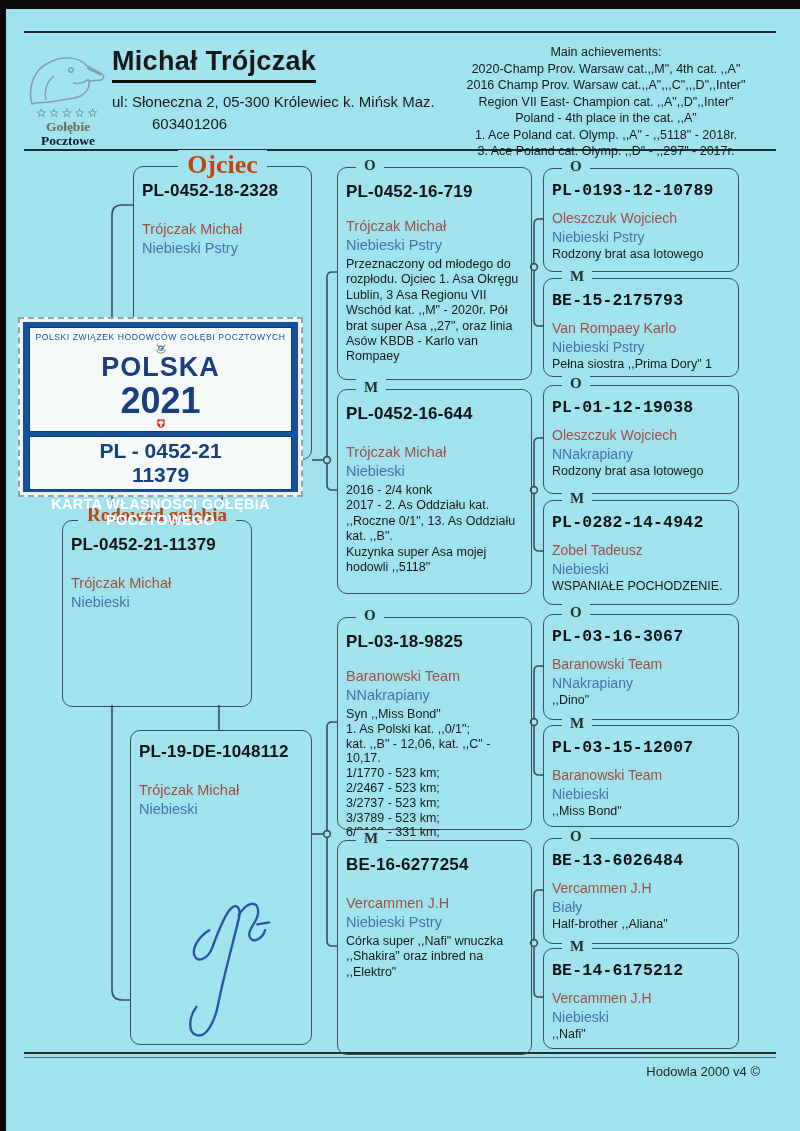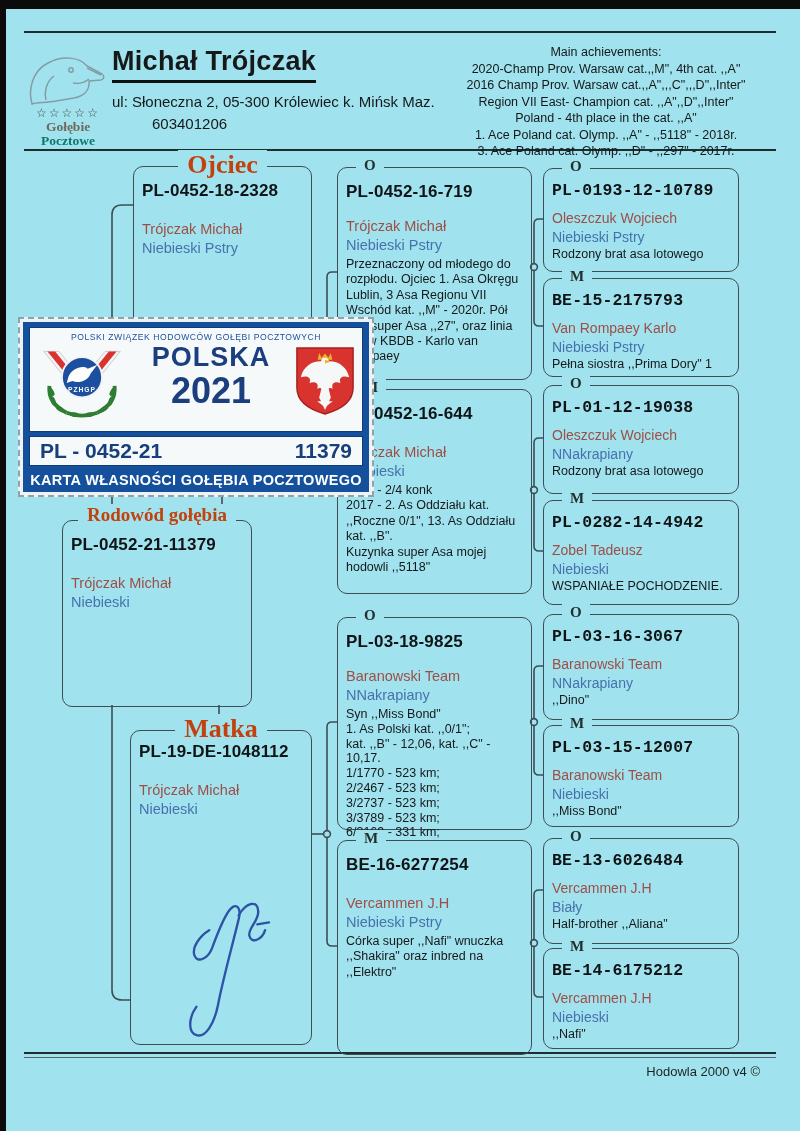--- a/index.html
+++ b/index.html
@@ -19,52 +19,52 @@
   
   .owner-name{position:absolute;left:112px;top:46px;font-size:27px;font-weight:bold;
       border-bottom:3px solid #111;padding-bottom:3px;letter-spacing:.3px;}
   .owner-addr{position:absolute;left:112px;top:93px;font-size:15px;}
   .owner-phone{position:absolute;left:112px;top:115px;font-size:15px;margin-left:40px;}
   .logo-stars{position:absolute;left:20px;top:106px;width:96px;text-align:center;
       font-size:12px;letter-spacing:2px;color:#3f4a42;}
   .logo-t1{position:absolute;left:20px;top:119px;width:96px;text-align:center;
       font-family:"Liberation Serif",serif;font-weight:bold;font-size:13.5px;color:#6f695c;}
   .logo-t2{position:absolute;left:20px;top:133px;width:96px;text-align:center;
-      font-family:"Liberation Serif",serif;font-weight:bold;font-size:13.5px;color:#0f766e;}
+      font-family:"Liberation Serif",serif;font-weight:bold;font-size:13.5px;color:#0f172a;}
   .ach{position:absolute;left:436px;top:44px;width:340px;text-align:center;
       font-size:12.5px;line-height:16.5px;color:#15181a;}
   
   .pbox{position:absolute;border:1.6px solid var(--line);border-radius:10px;z-index:2;}
   .btitle{position:absolute;top:-17px;left:0;width:100%;text-align:center;}
   .btitle span{background:var(--bg);padding:0 9px;font-family:"Liberation Serif",serif;
       font-weight:bold;color:#c2410c;}
   .t-big span{font-size:26px;}
   .t-mid span{font-size:19px;}
   .om{position:absolute;top:-11px;left:18px;background:var(--bg);padding:0 8px;
       font-family:"Liberation Serif",serif;font-weight:bold;font-size:15px;color:#23302c;}
   .ring{font-weight:bold;font-size:17px;color:#101416;margin:14px 8px 0;letter-spacing:.2px;}
   .owner-ln{font-size:14.5px;color:var(--owner);margin:20px 8px 0;}
   .color-ln{font-size:14.5px;color:var(--blue);margin:3px 8px 0;}
   .details{font-size:12.5px;line-height:15.4px;color:#15181a;margin:4px 8px 0;white-space:pre-line;}
   .small .ring{font-size:16.5px;margin-top:12px;font-family:Liberation Mono, monospace;}
   .small .owner-ln{margin-top:10px;font-size:14px;}
   .small .color-ln{font-size:14px;}
   .small .details{margin-top:2px;font-size:12.5px;}
   
-  .stamp{position:absolute;left:18px;top:317px;width:356px;height:180px;z-index:5;
+  .stamp{position:absolute;left:18px;top:317px;width:285px;height:180px;z-index:5;
       background:#eef2f4;border:2px dashed #8fa3ad;box-sizing:border-box;padding:3px;}
   .card{width:100%;height:100%;background:var(--navy);box-sizing:border-box;padding:5px 6px 4px;}
   .panel{background:#f6f9fa;border:1px solid #0f3d78;}
   .fed{font-size:8.6px;letter-spacing:.55px;color:#1d4f9c;text-align:center;padding:4px 2px 1px;}
-  .mid{display:flex;align-items:flex-start;justify-content:space-between;padding:1px 6px 3px;height:84px;}
+  .mid{display:flex;align-items:center;justify-content:space-between;padding:1px 6px 3px;height:84px;flex-direction:column;}
   .polska{flex:1;text-align:center;color:var(--navytxt);font-weight:bold;line-height:1;}
   .polska .c1{font-size:27px;letter-spacing:1px;}
   .polska .c2{font-size:36px;margin-top:2px;}
   .rings{margin-top:4px;display:flex;justify-content:space-between;align-items:center;
-      padding:2px 10px;font-size:21px;font-weight:bold;color:#173f7c;}
+      padding:2px 10px;font-size:21px;font-weight:bold;color:#173f7c;flex-direction:column;}
   .karta{color:#fff;font-weight:bold;font-size:14.5px;text-align:center;letter-spacing:.3px;
       padding-top:6px;}
   
   .credit{position:absolute;right:40px;top:1064px;font-size:13px;color:#1c2420;}
   svg{display:block;}
   .abs{position:absolute;}
 </style>
 </head>
 <body>
 
@@ -137,21 +137,20 @@
   </div>
 
   <div class="pbox" style="left:62px;top:520px;width:188px;height:185px;">
     <div class="btitle t-mid"><span>Rodowód gołębia</span></div>
     <div class="ring">PL-0452-21-11379</div>
     <div class="owner-ln">Trójczak Michał</div>
     <div class="color-ln">Niebieski</div>
   </div>
 
   <div class="pbox" style="left:130px;top:730px;width:180px;height:313px;">
-    <div class="btitle t-big"><span>Matka</span></div>
     <div class="ring" style="margin-top:11px;">PL-19-DE-1048112</div>
     <div class="owner-ln">Trójczak Michał</div>
     <div class="color-ln">Niebieski</div>
     <svg class="abs" style="left:24px;top:158px;" width="130" height="152" viewBox="0 0 130 155">
       <g fill="none" stroke="#2d53a6" stroke-width="2.4" stroke-linecap="round">
         <path d="M54 42 C44 48 36 60 39 68 C42 76 53 71 57 60 C64 41 70 26 76 20 C82 14 87 19 84 31 C77 60 68 92 63 118 C59 138 50 152 41 149 C32 146 33 131 41 120"></path>
         <path d="M84 27 C92 13 104 11 104 23 C104 34 93 40 95 48 C97 56 108 52 111 42"></path>
         <path d="M103 36 L115 34"></path>
       </g>
     </svg>

